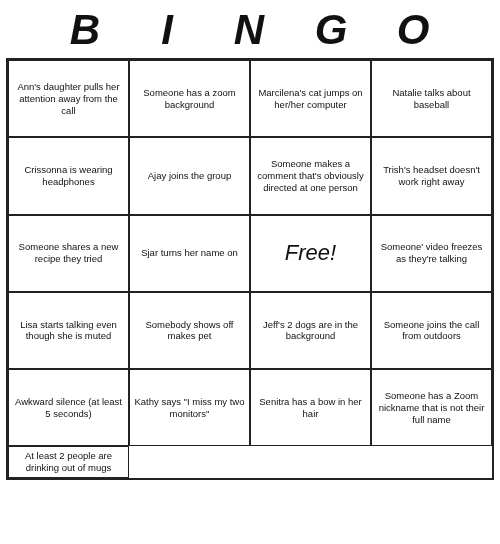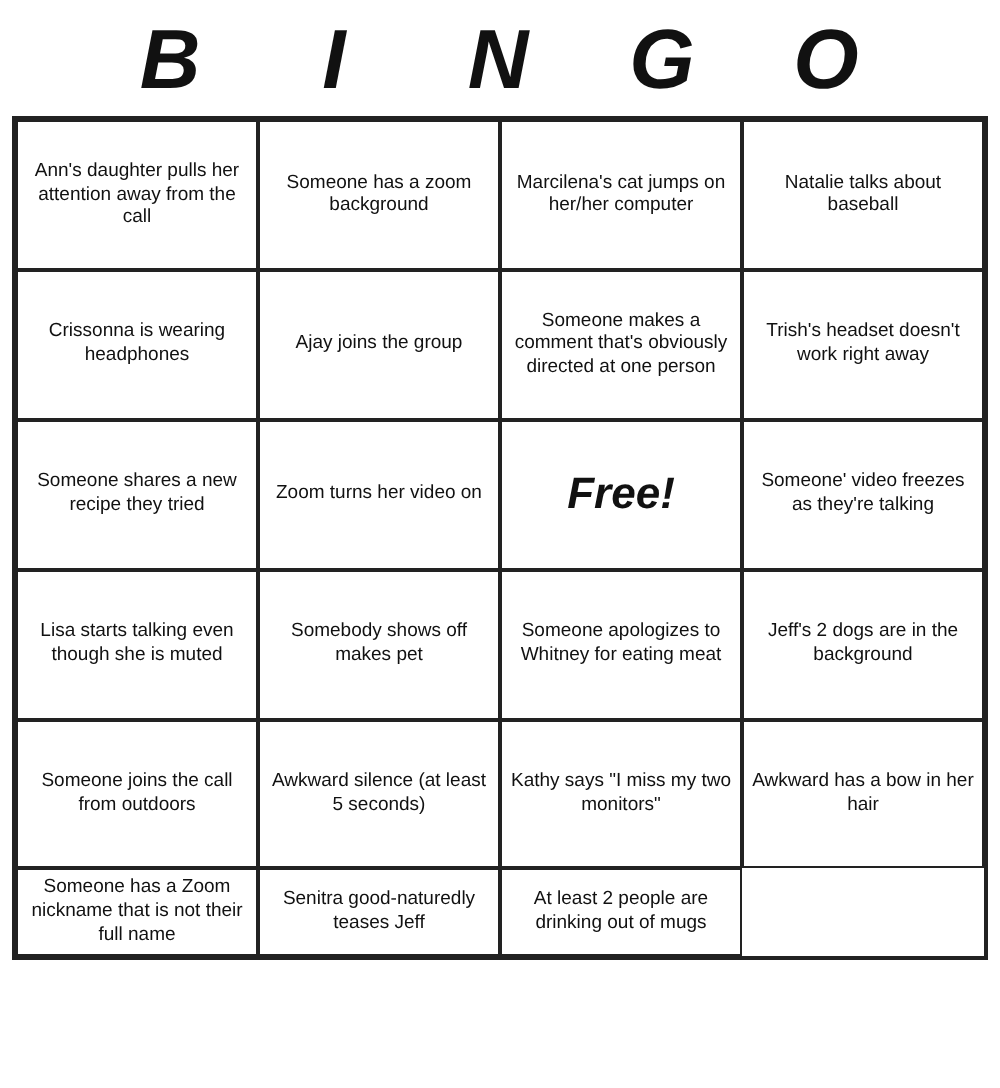--- a/index.html
+++ b/index.html
@@ -45,21 +45,21 @@
       justify-content: center;
       text-align: center;
       font-size: 9.5px;
       padding: 3px;
       line-height: 1.25;
       color: #111;
       background: #fff;
     }
     .bingo-cell.free {
       font-size: 22px;
-      font-weight: bold;
+      font-weight: normal;
       font-style: italic;
       color: #111;
     }
   </style>
 </head>
 <body>
 
 <div id="bingo-title">
   <span class="bingo-letter">B</span>
   <span class="bingo-letter">I</span>
@@ -71,27 +71,25 @@
 <div id="bingo-grid">
 <div class="bingo-cell">Ann's daughter pulls her attention away from the call</div>
     <div class="bingo-cell">Someone has a zoom background</div>
     <div class="bingo-cell">Marcilena's cat jumps on her/her computer</div>
     <div class="bingo-cell">Natalie talks about baseball</div>
     <div class="bingo-cell">Crissonna is wearing headphones</div>
     <div class="bingo-cell">Ajay joins the group</div>
     <div class="bingo-cell">Someone makes a comment that's obviously directed at one person</div>
     <div class="bingo-cell">Trish's headset doesn't work right away</div>
     <div class="bingo-cell">Someone shares a new recipe they tried</div>
-    <div class="bingo-cell">Zoom turns her video on</div>
+    <div class="bingo-cell">Sjar turns her name on</div>
     <div class="bingo-cell free">Free!</div>
     <div class="bingo-cell">Someone' video freezes as they're talking</div>
     <div class="bingo-cell">Lisa starts talking even though she is muted</div>
     <div class="bingo-cell">Somebody shows off makes pet</div>
-    <div class="bingo-cell">Someone apologizes to Whitney for eating meat</div>
     <div class="bingo-cell">Jeff's 2 dogs are in the background</div>
     <div class="bingo-cell">Someone joins the call from outdoors</div>
     <div class="bingo-cell">Awkward silence (at least 5 seconds)</div>
     <div class="bingo-cell">Kathy says "I miss my two monitors"</div>
-    <div class="bingo-cell">Awkward has a bow in her hair</div>
+    <div class="bingo-cell">Senitra has a bow in her hair</div>
     <div class="bingo-cell">Someone has a Zoom nickname that is not their full name</div>
-    <div class="bingo-cell">Senitra good-naturedly teases Jeff</div>
     <div class="bingo-cell">At least 2 people are drinking out of mugs</div>
   </div>
 
 </body></html>

